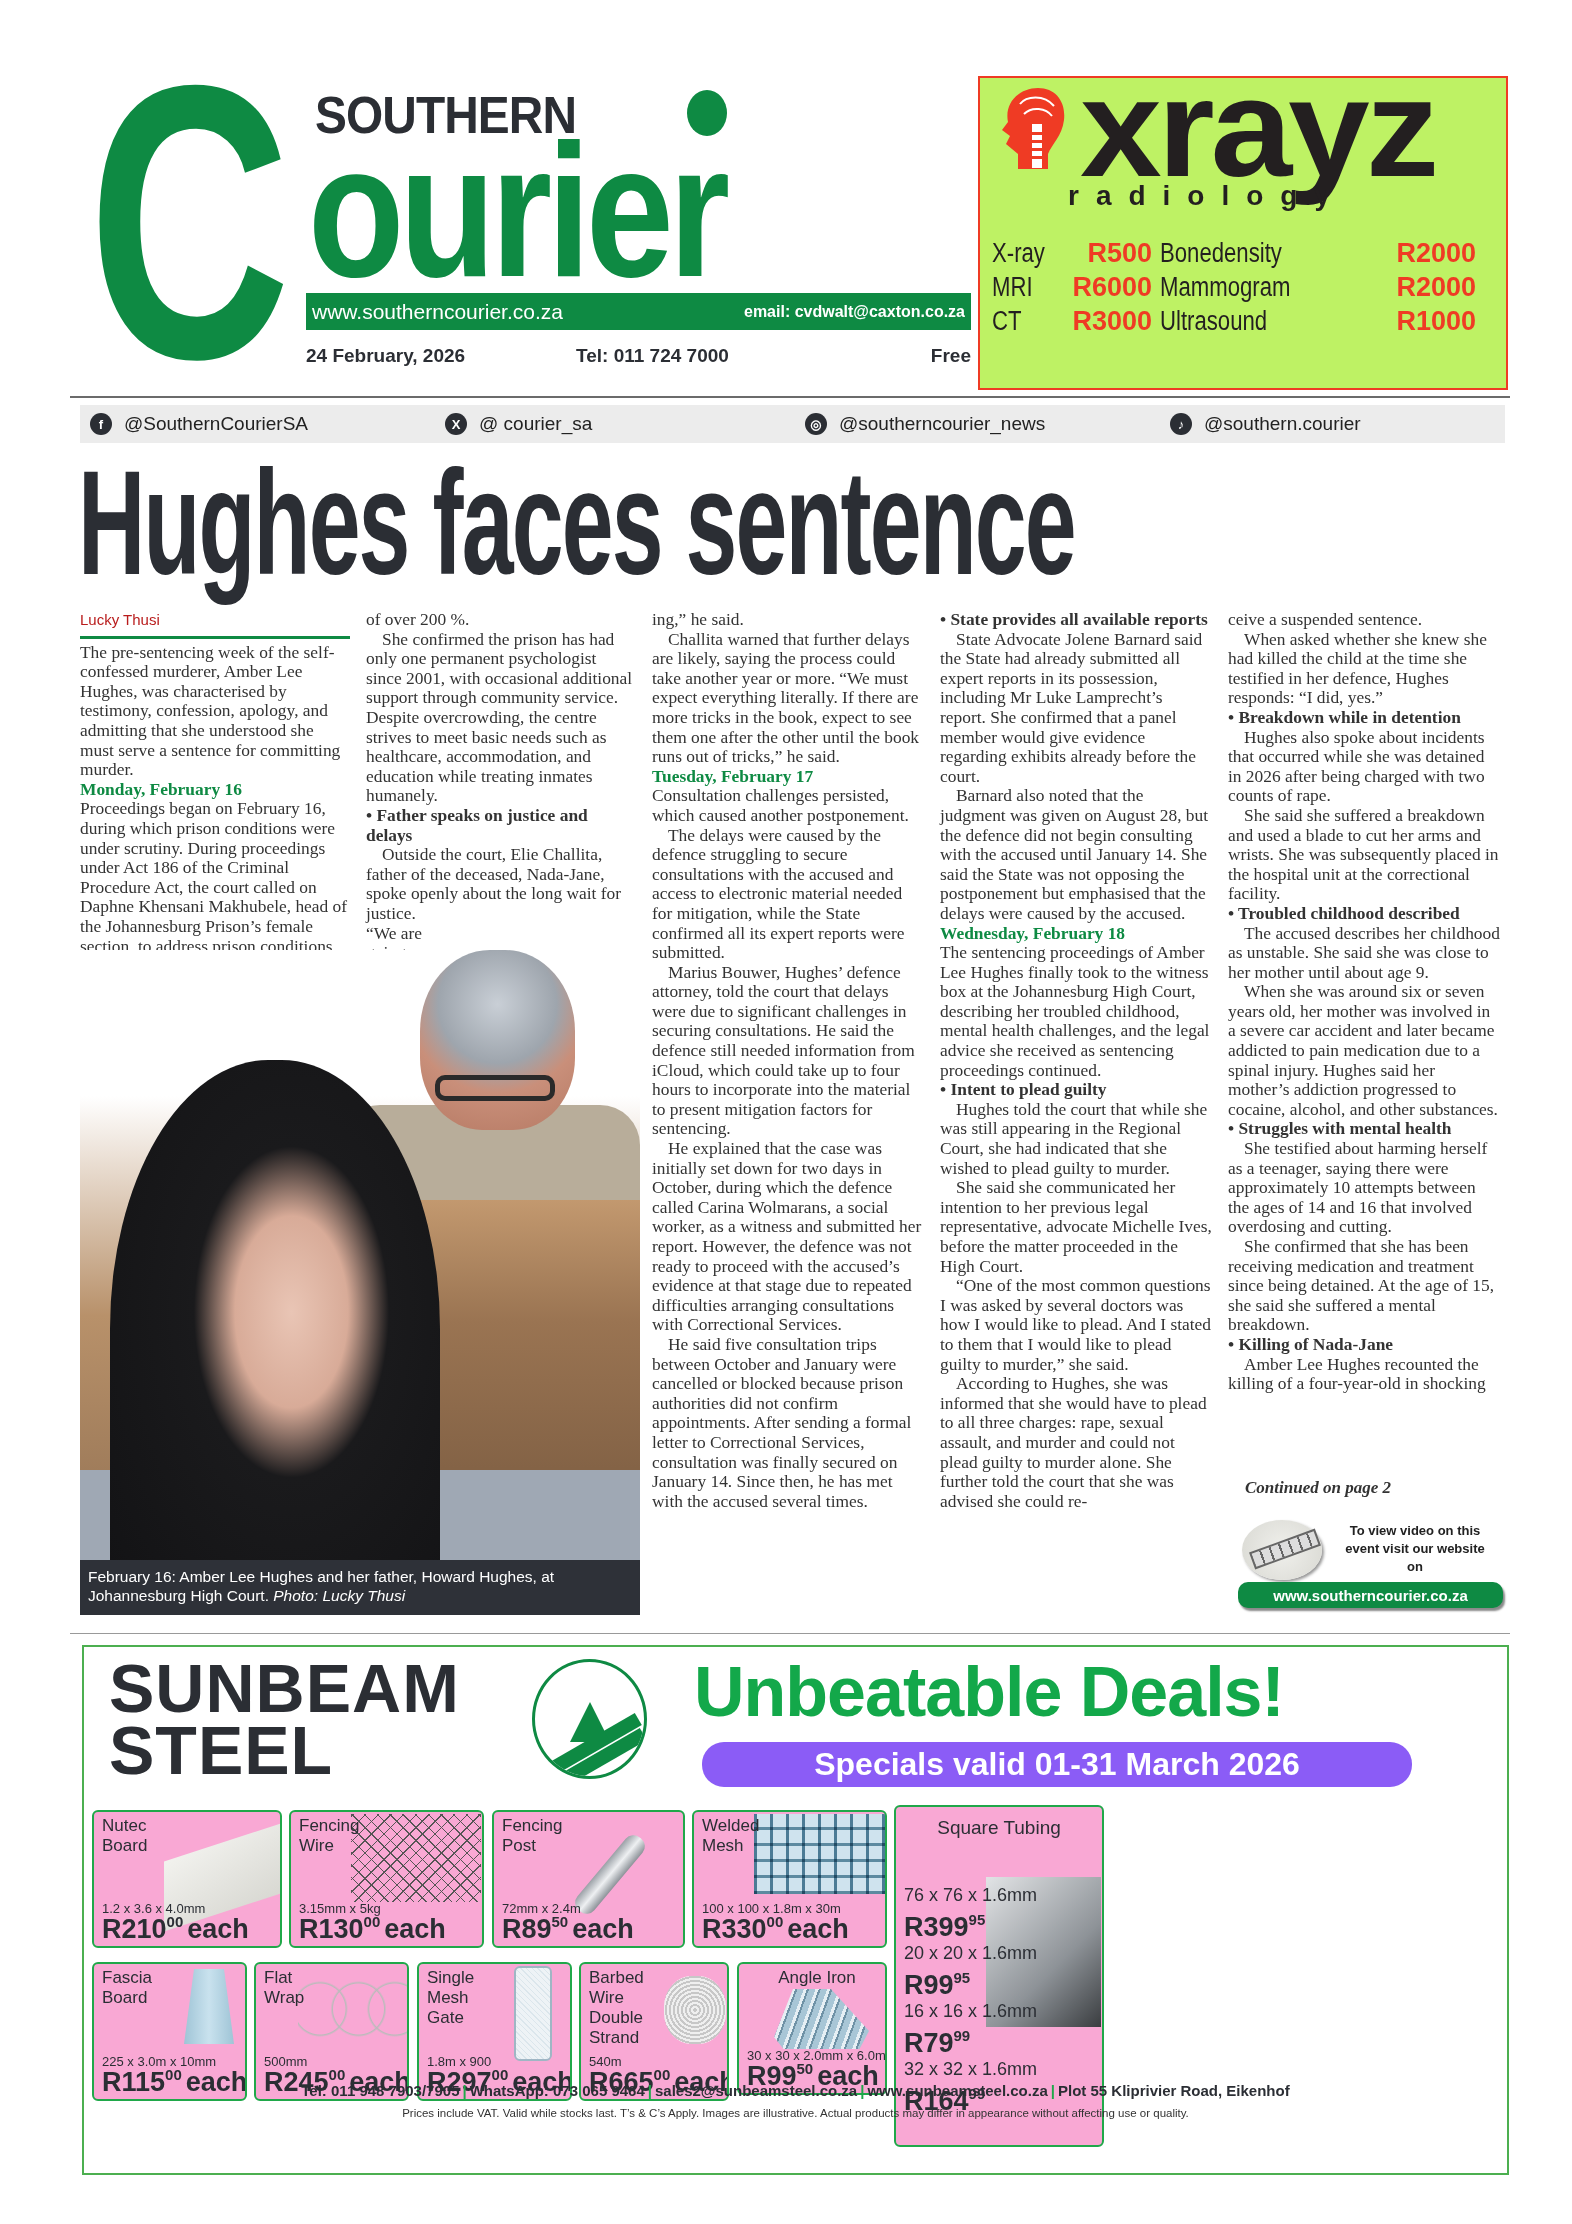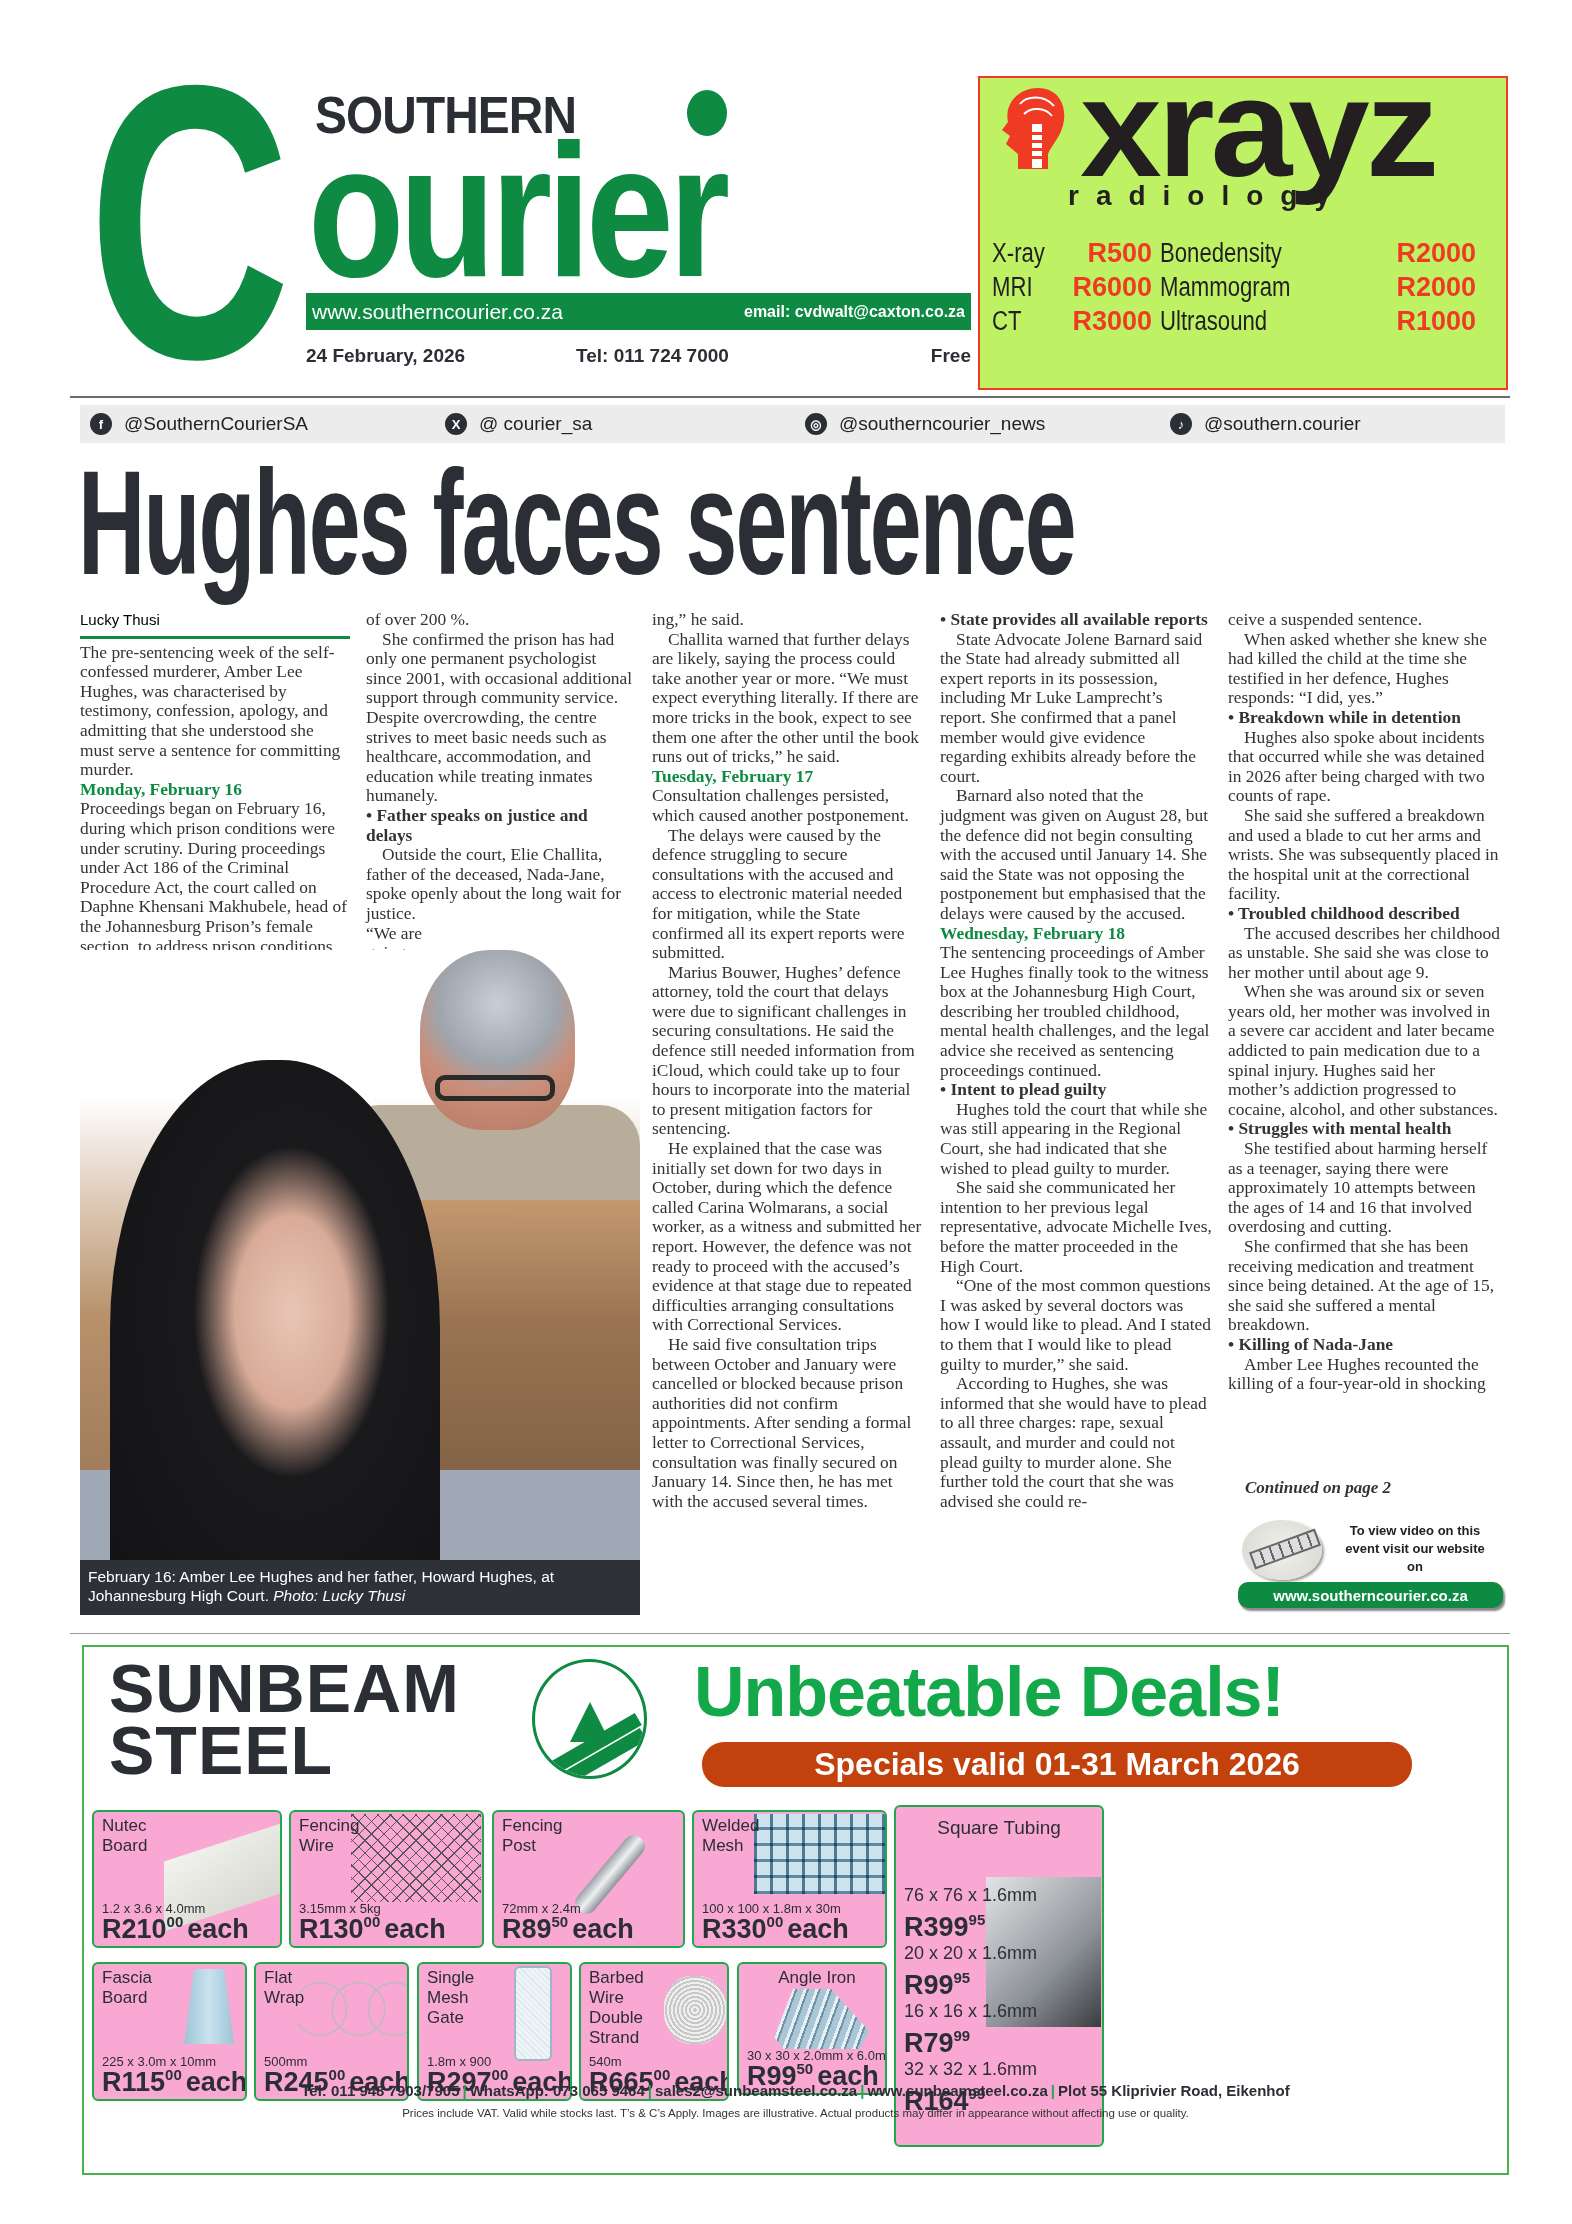--- a/index.html
+++ b/index.html
@@ -35,21 +35,21 @@
   .social-item { display: flex; align-items: center; font-family: "Liberation Sans", sans-serif; font-size: 19px; color: #222; position: absolute; }
   .social-icon { width: 22px; height: 22px; border-radius: 50%; background: #2b2e34; color: #fff; font-size: 13px; font-weight: 700; display: flex; align-items: center; justify-content: center; margin-right: 12px; font-family: "Liberation Sans", sans-serif; }
 
   
   .headline { position: absolute; left: 78px; top: 448px; width: 1440px; font-family: "Liberation Sans", sans-serif; font-weight: 700; font-size: 148px; line-height: 150px; color: #2b2e34; letter-spacing: -3px; transform: scaleX(0.63); transform-origin: left top; white-space: nowrap; }
 
   
   .col { position: absolute; font-size: 17.4px; line-height: 19.6px; color: #333; }
   .col p { text-indent: 0; }
   .col p.ind { text-indent: 16px; }
-  .byline { font-family: "Liberation Sans", sans-serif; font-size: 15px; color: #000000; border-bottom: 3px solid #0e8a43; padding-bottom: 6px; margin-bottom: 4px; }
+  .byline { font-family: "Liberation Sans", sans-serif; font-size: 15px; color: #b91c1c; border-bottom: 3px solid #0e8a43; padding-bottom: 6px; margin-bottom: 4px; }
   .daytitle { color: #0e8a43; font-weight: 700; }
   .sub { font-weight: 700; text-indent: 16px; }
 
   .photo { position: absolute; left: 80px; top: 950px; width: 560px; height: 665px; overflow: hidden; background: linear-gradient(180deg, #fff 0%, #fff 22%, #b8916a 55%, #8a6a4d 100%); }
   .photo .bench { position: absolute; left: 250px; top: 245px; width: 310px; height: 420px; background: linear-gradient(180deg, #c49a70 0%, #9a7452 30%, #6e523a 100%); }
   .photo .man-head { position: absolute; left: 340px; top: 0px; width: 155px; height: 180px; border-radius: 45% 45% 40% 40%; background: radial-gradient(circle at 50% 30%, #c9cfd6 0%, #9ea5ad 40%, #c98f7a 60%, #b67a64 100%); }
   .photo .man-body { position: absolute; left: 260px; top: 155px; width: 300px; height: 95px; background: #b8ad9a; border-radius: 40px 40px 0 0; }
   .photo .glasses { position: absolute; left: 355px; top: 125px; width: 120px; height: 26px; border: 5px solid #2a2a2a; border-radius: 10px; }
   .photo .woman { position: absolute; left: 30px; top: 110px; width: 330px; height: 560px; border-radius: 48% 48% 10% 10%; background: radial-gradient(ellipse at 55% 45%, #e9c5b5 0%, #d8ab98 22%, #1a1a1c 38%, #121214 100%); }
   .photo .top { position: absolute; left: 0; top: 520px; width: 560px; height: 145px; background: #9fa8b4; }
@@ -62,21 +62,21 @@
   .film { position: absolute; left: 20px; top: 30px; width: 70px; height: 18px; border: 2px solid #666; transform: rotate(-20deg); background: repeating-linear-gradient(90deg, #ddd 0 8px, #666 8px 10px); }
   .video-text { position: absolute; left: 110px; top: 12px; width: 150px; text-align: center; font-family: "Liberation Sans", sans-serif; font-weight: 700; font-size: 13px; line-height: 18px; color: #222; }
   .video-link { position: absolute; left: 8px; top: 72px; width: 265px; height: 26px; border-radius: 10px; background: #0e8a43; color: #fff; font-family: "Liberation Sans", sans-serif; font-weight: 700; font-size: 15px; display: flex; align-items: center; justify-content: center; box-shadow: 2px 3px 2px #8a8a8a; }
 
   
   .sunbeam { position: absolute; left: 82px; top: 1645px; width: 1427px; height: 530px; border: 2px solid #4caf50; }
   .sb-name { position: absolute; left: 25px; top: 10px; font-family: "Liberation Sans", sans-serif; font-weight: 700; font-size: 68px; line-height: 62px; color: #2b2e34; letter-spacing: 1px; }
   .sb-logo { position: absolute; left: 448px; top: 12px; width: 115px; height: 120px; border: 3px solid #0e8a43; border-radius: 50%; overflow: hidden; }
   .sb-logo .beam { position: absolute; width: 100px; height: 14px; background: #0e8a43; transform: rotate(-30deg); }
   .sb-deals { position: absolute; left: 610px; top: 5px; font-family: "Liberation Sans", sans-serif; font-weight: 700; font-size: 70px; line-height: 80px; color: #13a84a; letter-spacing: -1px; }
-  .sb-valid { position: absolute; left: 618px; top: 95px; width: 710px; height: 45px; border-radius: 22px; background: #c2410c; color: #fff; font-family: "Liberation Sans", sans-serif; font-weight: 700; font-size: 32px; display: flex; align-items: center; justify-content: center; }
+  .sb-valid { position: absolute; left: 618px; top: 95px; width: 710px; height: 45px; border-radius: 22px; background: #8b5cf6; color: #fff; font-family: "Liberation Sans", sans-serif; font-weight: 700; font-size: 32px; display: flex; align-items: center; justify-content: center; }
 
   .card { position: absolute; border: 2px solid #20a84a; border-radius: 6px; background: #f9a8d4; overflow: hidden; }
   .card .name { position: absolute; left: 8px; top: 4px; font-family: "Liberation Sans", sans-serif; font-size: 17px; line-height: 20px; color: #2b2e34; white-space: pre-line; }
   .card .spec { position: absolute; left: 8px; bottom: 30px; font-family: "Liberation Sans", sans-serif; font-size: 13px; color: #2b2e34; white-space: nowrap; }
   .card .price { position: absolute; left: 8px; bottom: 2px; font-family: "Liberation Sans", sans-serif; font-weight: 700; font-size: 27px; line-height: 30px; color: #2b2e34; white-space: nowrap; }
   .card .price sup { font-size: 15px; vertical-align: 11px; margin-right: 4px; }
   .card .img { position: absolute; }
   .sq-list { position: absolute; left: 8px; top: 95px; }
   .sq-row .spec2 { font-family: "Liberation Sans", sans-serif; font-size: 18px; color: #2b2e34; }
   .sq-row .price2 { font-family: "Liberation Sans", sans-serif; font-weight: 700; font-size: 27px; line-height: 28px; color: #2b2e34; margin-bottom: 2px; }

